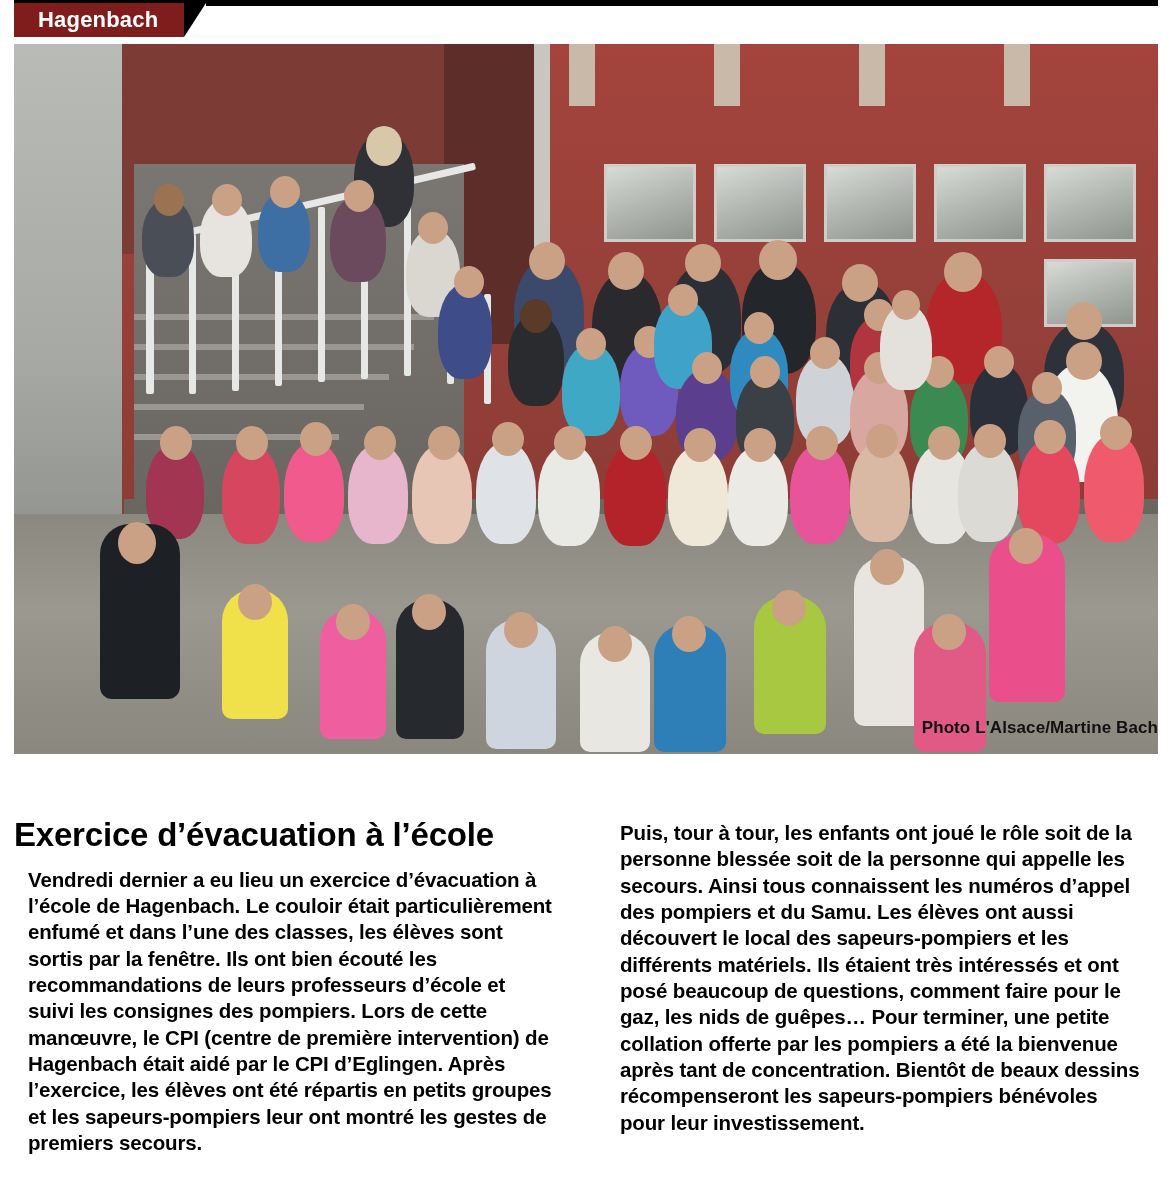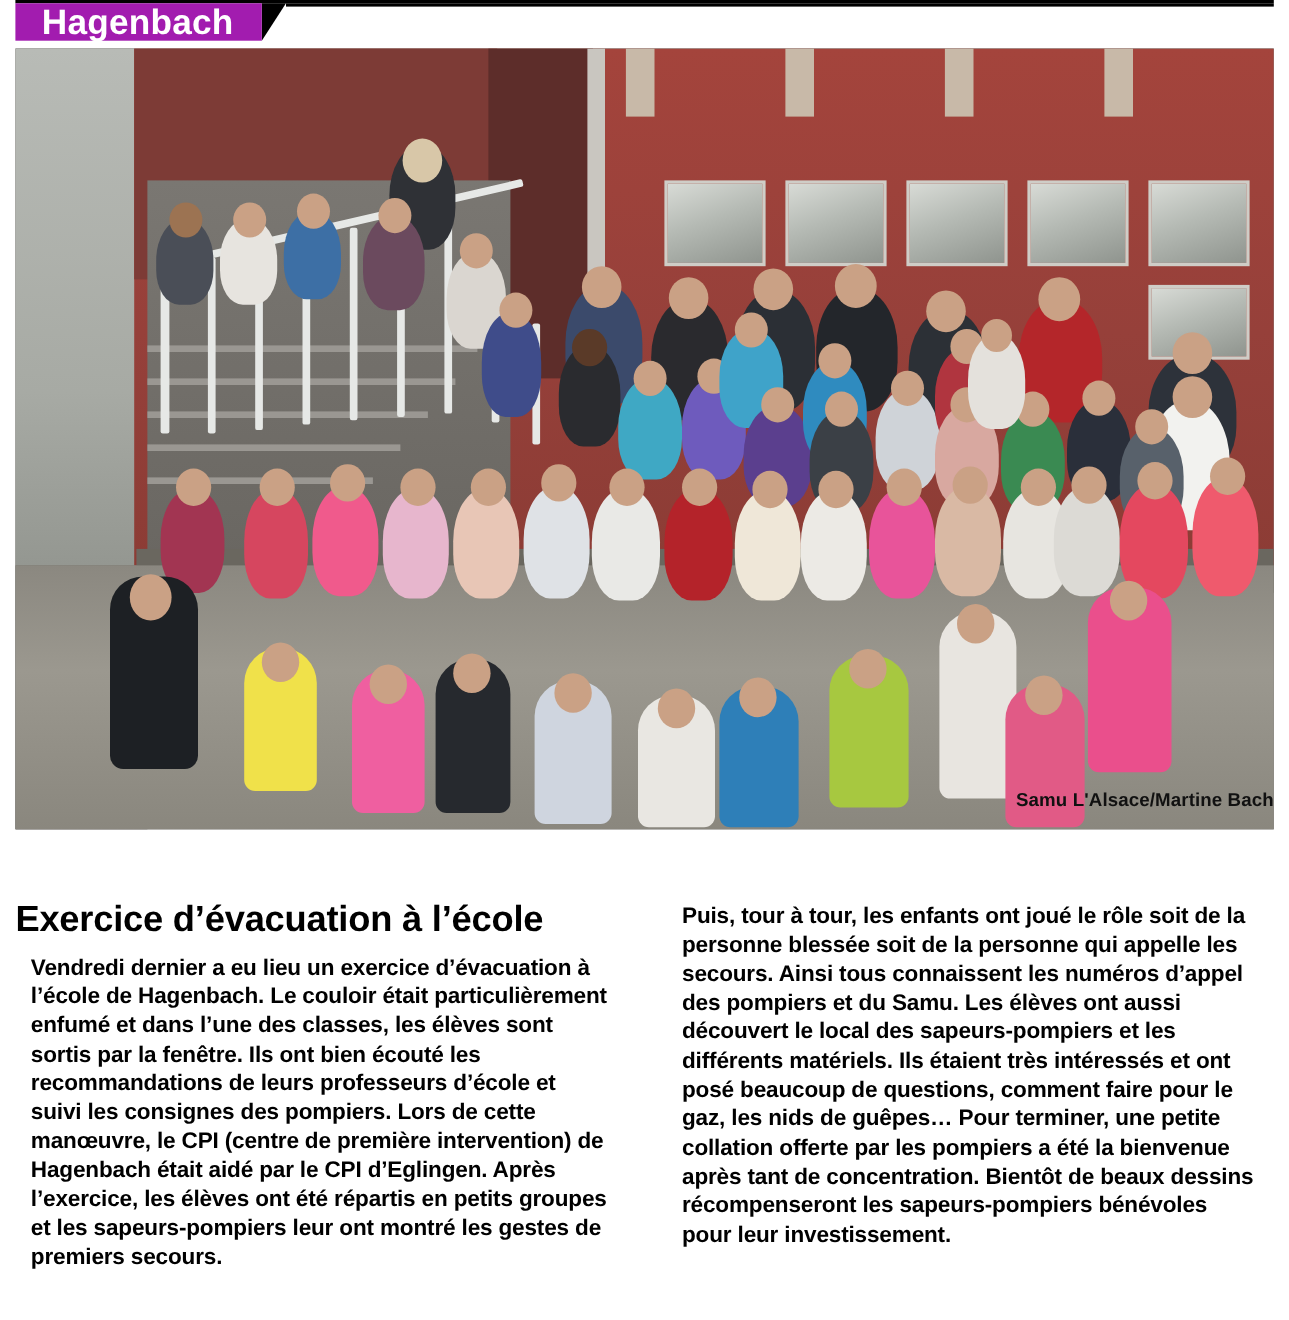--- a/index.html
+++ b/index.html
@@ -33,28 +33,28 @@
   .banner-rule {
     position: absolute;
     left: 0;
     right: 0;
     top: 0;
     height: 3px;
     background: #000;
   }
   .banner-block {
     position: relative;
-    background: #a21caf;
+    background: #7f1d1d;
     color: #fff;
     display: flex;
     align-items: center;
     padding: 0 26px 0 24px;
     height: 34px;
     margin-top: 3px;
-    font-size: 32px;
+    font-size: 22px;
     font-weight: bold;
     letter-spacing: 0.2px;
   }
   .banner-arrow {
     width: 0;
     height: 0;
     margin-top: 3px;
     border-top: 34px solid #000;
     border-right: 22px solid transparent;
   }
@@ -388,21 +388,21 @@
       <div class="head" style="left:758px; top:546px; width:34px; height:36px;"></div>
       <div class="person" style="left:840px; top:512px; width:70px; height:170px; background:#e8e5e0; border-radius:32px 32px 10px 10px;"></div>
       <div class="head" style="left:856px; top:505px; width:34px; height:36px;"></div>
       <div class="person" style="left:900px; top:578px; width:72px; height:130px; background:#e15a86; border-radius:32px 32px 10px 10px;"></div>
       <div class="head" style="left:918px; top:570px; width:34px; height:36px;"></div>
       <div class="person" style="left:975px; top:490px; width:76px; height:168px; background:#ea4f8c; border-radius:32px 32px 10px 10px;"></div>
       <div class="head" style="left:995px; top:484px; width:34px; height:36px;"></div>
     </div>
   </div>
 
-  <div class="caption">Samu L'Alsace/Martine Bach</div>
+  <div class="caption">Photo L'Alsace/Martine Bach</div>
 
   <div class="article">
     <div class="col col-left">
       <h1 class="headline">Exercice d’évacuation à l’école</h1>
       <p class="body-text">Vendredi dernier a eu lieu un exercice d’évacuation à l’école de Hagenbach. Le couloir était particulièrement enfumé et dans l’une des classes, les élèves sont sortis par la fenêtre. Ils ont bien écouté les recommandations de leurs professeurs d’école et suivi les consignes des pompiers. Lors de cette manœuvre, le CPI (centre de première intervention) de Hagenbach était aidé par le CPI d’Eglingen. Après l’exercice, les élèves ont été répartis en petits groupes et les sapeurs-pompiers leur ont montré les gestes de premiers secours.</p>
     </div>
     <div class="col col-right">
       <p class="body-text">Puis, tour à tour, les enfants ont joué le rôle soit de la personne blessée soit de la personne qui appelle les secours. Ainsi tous connaissent les numéros d’appel des pompiers et du Samu. Les élèves ont aussi découvert le local des sapeurs-pompiers et les différents matériels. Ils étaient très intéressés et ont posé beaucoup de questions, comment faire pour le gaz, les nids de guêpes… Pour terminer, une petite collation offerte par les pompiers a été la bienvenue après tant de concentration. Bientôt de beaux dessins récompenseront les sapeurs-pompiers bénévoles pour leur investissement.</p>
     </div>
   </div>

